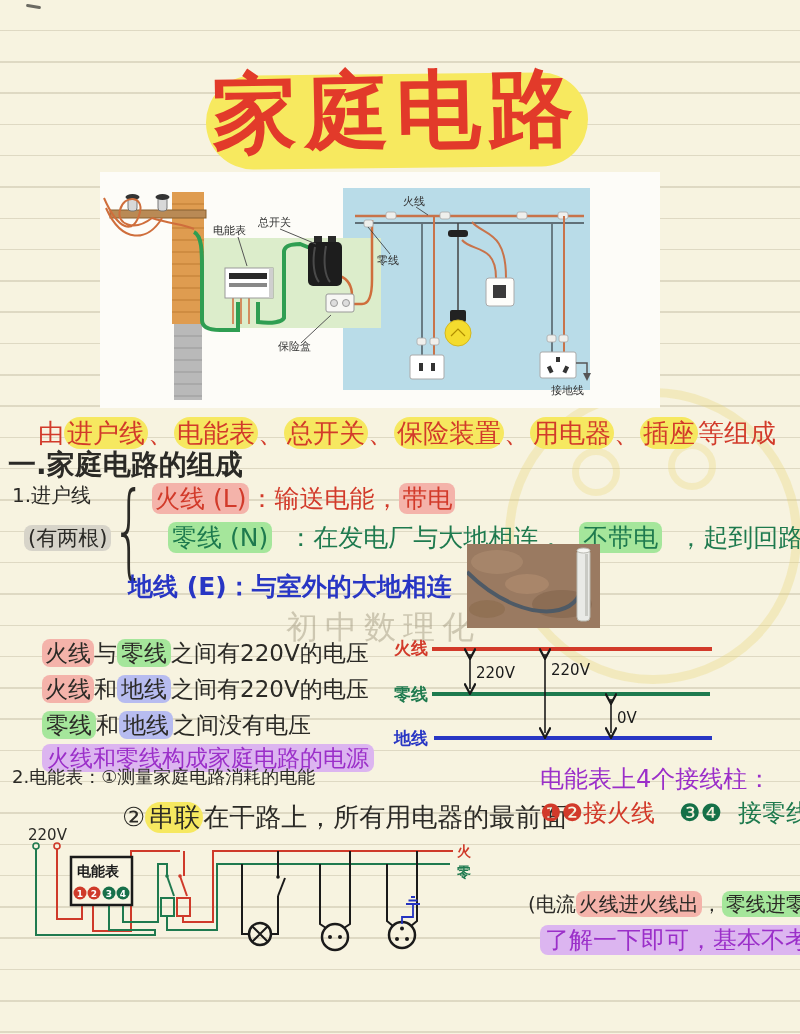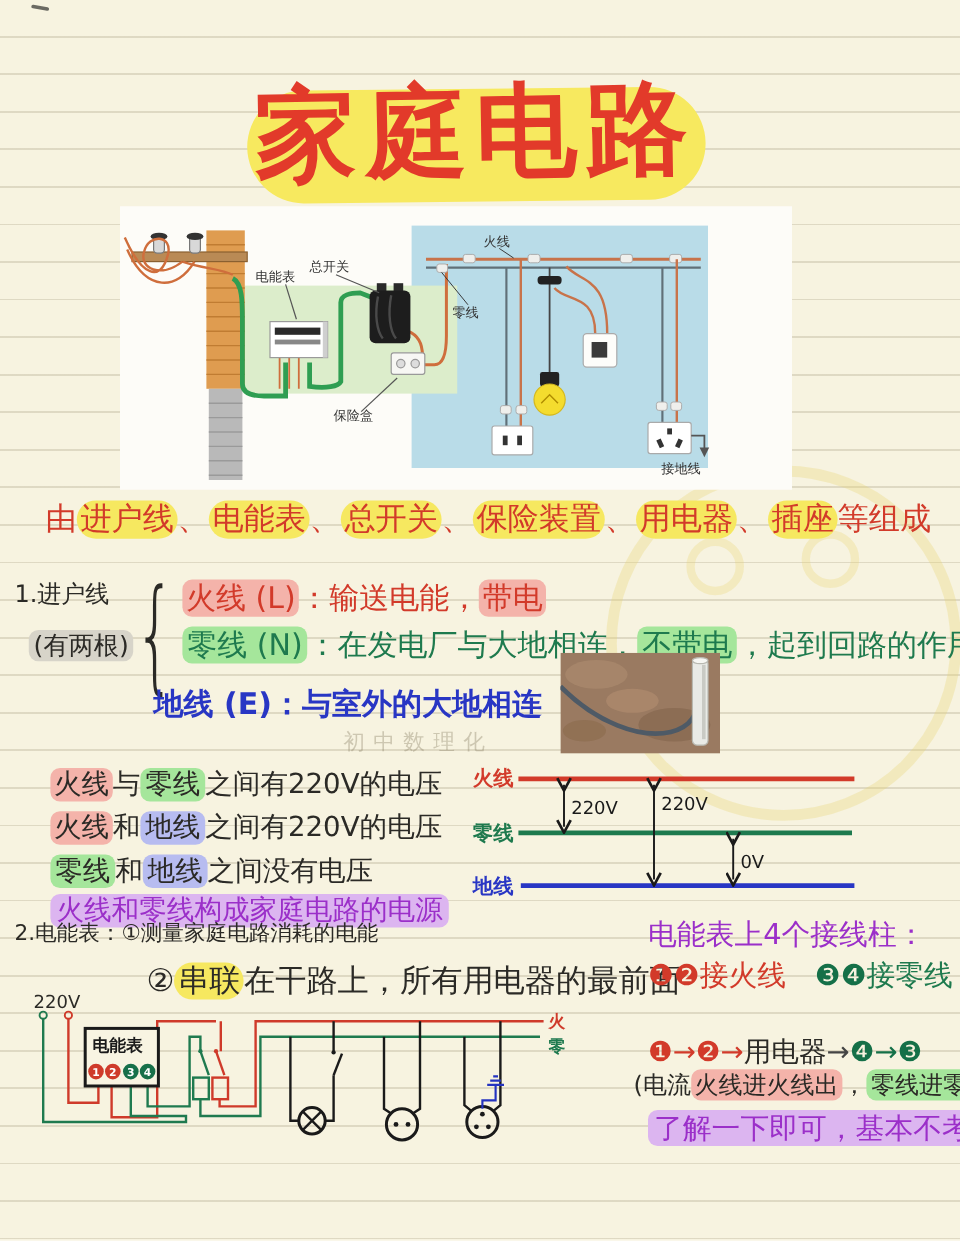--- a/index.html
+++ b/index.html
@@ -3,37 +3,37 @@
 <meta charset="utf-8">
 <style>
   html,body{margin:0;padding:0;}
   .page{position:relative;width:800px;height:1034px;overflow:hidden;
     background:#f7f3e0;
     background-image:repeating-linear-gradient(180deg, rgba(0,0,0,0) 0px, rgba(0,0,0,0) 29.8px, rgba(152,142,112,.26) 29.8px, rgba(152,142,112,.26) 31.3px);
     font-family:"DejaVu Sans","Liberation Sans",sans-serif;color:#2b2a26;}
   .abs{position:absolute;white-space:nowrap;}
   .seg{display:inline;}
   
-  .s-red{color:#d23a2a;} .s-green{color:#1e7a4e;} .s-blue{color:#2836c4;}
+  .s-red{color:#d23a2a;} .s-green{color:#1e7a4e;margin-left:16px;} .s-blue{color:#2836c4;}
   .s-purple{color:#9b2fc9;} .s-black{color:#2b2a26;}
   .s-circ-red{color:#d23a2a;} .s-circ-green{color:#157048;}
   .s-arrow-dark{color:#444;} .s-arrow-green{color:#157048;}
   
   .s-hl-yellow{background:#f6e860;border-radius:16px;padding:1px 3px;}
   .s-hl-pink{background:#f4b3aa;border-radius:8px;padding:1px 3px;}
   .s-hl-green{background:#a5e69b;border-radius:8px;padding:1px 4px;}
   .s-hl-blue{background:#b7bcf0;border-radius:8px;padding:1px 4px;}
   .s-hl-purple{background:#dcb5f0;border-radius:8px;padding:1px 5px;}
   .s-hl-gray{background:#d7d4c9;border-radius:8px;padding:1px 4px;}
   .title{left:190px;top:60px;width:412px;text-align:center;font-size:85px;font-weight:bold;
     color:#e23a2a;letter-spacing:7px;line-height:102px;transform:rotate(-1deg);}
   .title-pill{left:206px;top:74px;width:382px;height:94px;background:#f7e95f;border-radius:48px;transform:rotate(-0.6deg);}
   .wm-circle{left:505px;top:388px;width:278px;height:278px;border:9px solid rgba(233,212,108,.30);border-radius:50%;}
   .wm-eye{width:34px;height:34px;border:7px solid rgba(233,212,108,.28);border-radius:50%;}
-  .wm-text{left:286px;top:606px;font-size:18px;letter-spacing:7px;color:rgba(148,138,112,.42);font-family:Liberation Serif, serif;}
+  .wm-text{left:286px;top:606px;font-size:32px;letter-spacing:7px;color:rgba(148,138,112,.42);font-family:Liberation Serif, serif;}
   .topmark{left:26px;top:5px;width:15px;height:3px;background:#3c3c38;transform:rotate(10deg);opacity:.75;border-radius:2px;}
   .illus{left:100px;top:172px;width:560px;height:236px;background:#fdfcf8;}
   .comp-line{left:38px;top:416px;font-size:26px;line-height:34px;color:#d23a2a;}
   .h1{left:8px;top:446px;font-size:28px;font-weight:bold;}
   .item-label{left:12px;top:482px;font-size:20px;}
   .item-sub{left:24px;top:524px;font-size:21px;}
   .brace{left:112px;top:470px;font-size:98px;font-weight:200;transform:scaleX(.55) scaleY(1.05);transform-origin:left top;color:#2b2a26;}
   .live-line{left:152px;top:482px;font-size:25px;}
   .neutral-line{left:152px;top:521px;font-size:25px;}
   .earth-line{left:128px;top:570px;font-size:25px;font-weight:bold;}
@@ -172,20 +172,21 @@
         <rect x="464" y="194" width="4" height="7" fill="#333" transform="rotate(25 466 197)"></rect>
         <path d="M476,191 L487,191 L487,202" stroke="#555" stroke-width="1.5" fill="none"></path>
         <path d="M483,201 L487,209 L491,201 Z" fill="#555"></path>
       </g>
       <text x="451" y="222" font-size="11" fill="#333">接地线</text>
     </svg>
   </div>
 
   <div class="abs comp-line"><span class="seg s-red">由</span><span class="seg s-red s-hl-yellow">进户线</span><span class="seg s-red">、</span><span class="seg s-red s-hl-yellow">电能表</span><span class="seg s-red">、</span><span class="seg s-red s-hl-yellow">总开关</span><span class="seg s-red">、</span><span class="seg s-red s-hl-yellow">保险装置</span><span class="seg s-red">、</span><span class="seg s-red s-hl-yellow">用电器</span><span class="seg s-red">、</span><span class="seg s-red s-hl-yellow">插座</span><span class="seg s-red">等组成</span></div>
 
+  <div class="abs h1">一.家庭电路的组成</div>
   <div class="abs item-label">1.进户线</div>
   <div class="abs item-sub"><span class="seg s-black s-hl-gray">(有两根)</span></div>
   <div class="abs brace">{</div>
   <div class="abs live-line"><span class="seg s-red s-hl-pink">火线 (L)</span><span class="seg s-red">：输送电能，</span><span class="seg s-red s-hl-pink">带电</span></div>
   <div class="abs neutral-line"><span class="seg s-green s-hl-green">零线 (N)</span><span class="seg s-green">：在发电厂与大地相连，</span><span class="seg s-green s-hl-green">不带电</span><span class="seg s-green">，起到回路的作用</span></div>
   <div class="abs earth-line"><span class="seg s-blue">地线 (E)：与室外的大地相连</span></div>
 
   <div class="abs photo">
     <svg width="133" height="84" viewBox="0 0 133 84">
       <rect width="133" height="84" fill="#9a7a61"></rect>
@@ -225,21 +226,20 @@
       <text x="169" y="42" font-size="15" fill="#1a1a1a">220V</text>
       <text x="235" y="90" font-size="15" fill="#1a1a1a">0V</text>
     </svg>
   </div>
 
   <div class="abs sec2-l1">2.电能表：①测量家庭电路消耗的电能</div>
   <div class="abs sec2-l2"><span class="seg s-black">②</span><span class="seg s-black s-hl-yellow">串联</span><span class="seg s-black">在干路上，所有用电器的最前面</span></div>
 
   <div class="abs col-l s-purple" style="top:763px;">电能表上4个接线柱：</div>
   <div class="abs col-l" style="top:797px;"><span class="seg s-circ-red">❶❷</span><span class="seg s-red">接火线</span><span class="seg s-black">　</span><span class="seg s-circ-green">❸❹</span><span class="seg s-green">接零线</span></div>
-  <div class="abs col-l" style="top:861px;font-size:23px;"><span class="seg s-circ-red">❶→❷→</span><span class="seg s-black">用电器</span><span class="seg s-arrow-dark">→</span><span class="seg s-circ-green">❹</span><span class="seg s-arrow-green">→</span><span class="seg s-circ-green">❸</span></div>
   <div class="abs col-l5"><span class="seg s-black">(电流</span><span class="seg s-black s-hl-pink">火线进火线出</span><span class="seg s-black">，</span><span class="seg s-black s-hl-green">零线进零线出</span></div>
   <div class="abs col-l" style="top:924px;"><span class="seg s-purple s-hl-purple">了解一下即可，基本不考</span></div>
 
   <div class="abs bcirc">
     <svg width="470" height="135" viewBox="0 0 470 135">
       <text x="8" y="16" font-size="15" fill="#2b2a26">220V</text>
       <circle cx="16" cy="22" r="3" fill="none" stroke="#1f7a4f" stroke-width="1.6"></circle>
       <circle cx="37" cy="22" r="3" fill="none" stroke="#cf3a2a" stroke-width="1.6"></circle>
 
       <g stroke="#cf3a2a" stroke-width="2" fill="none">

